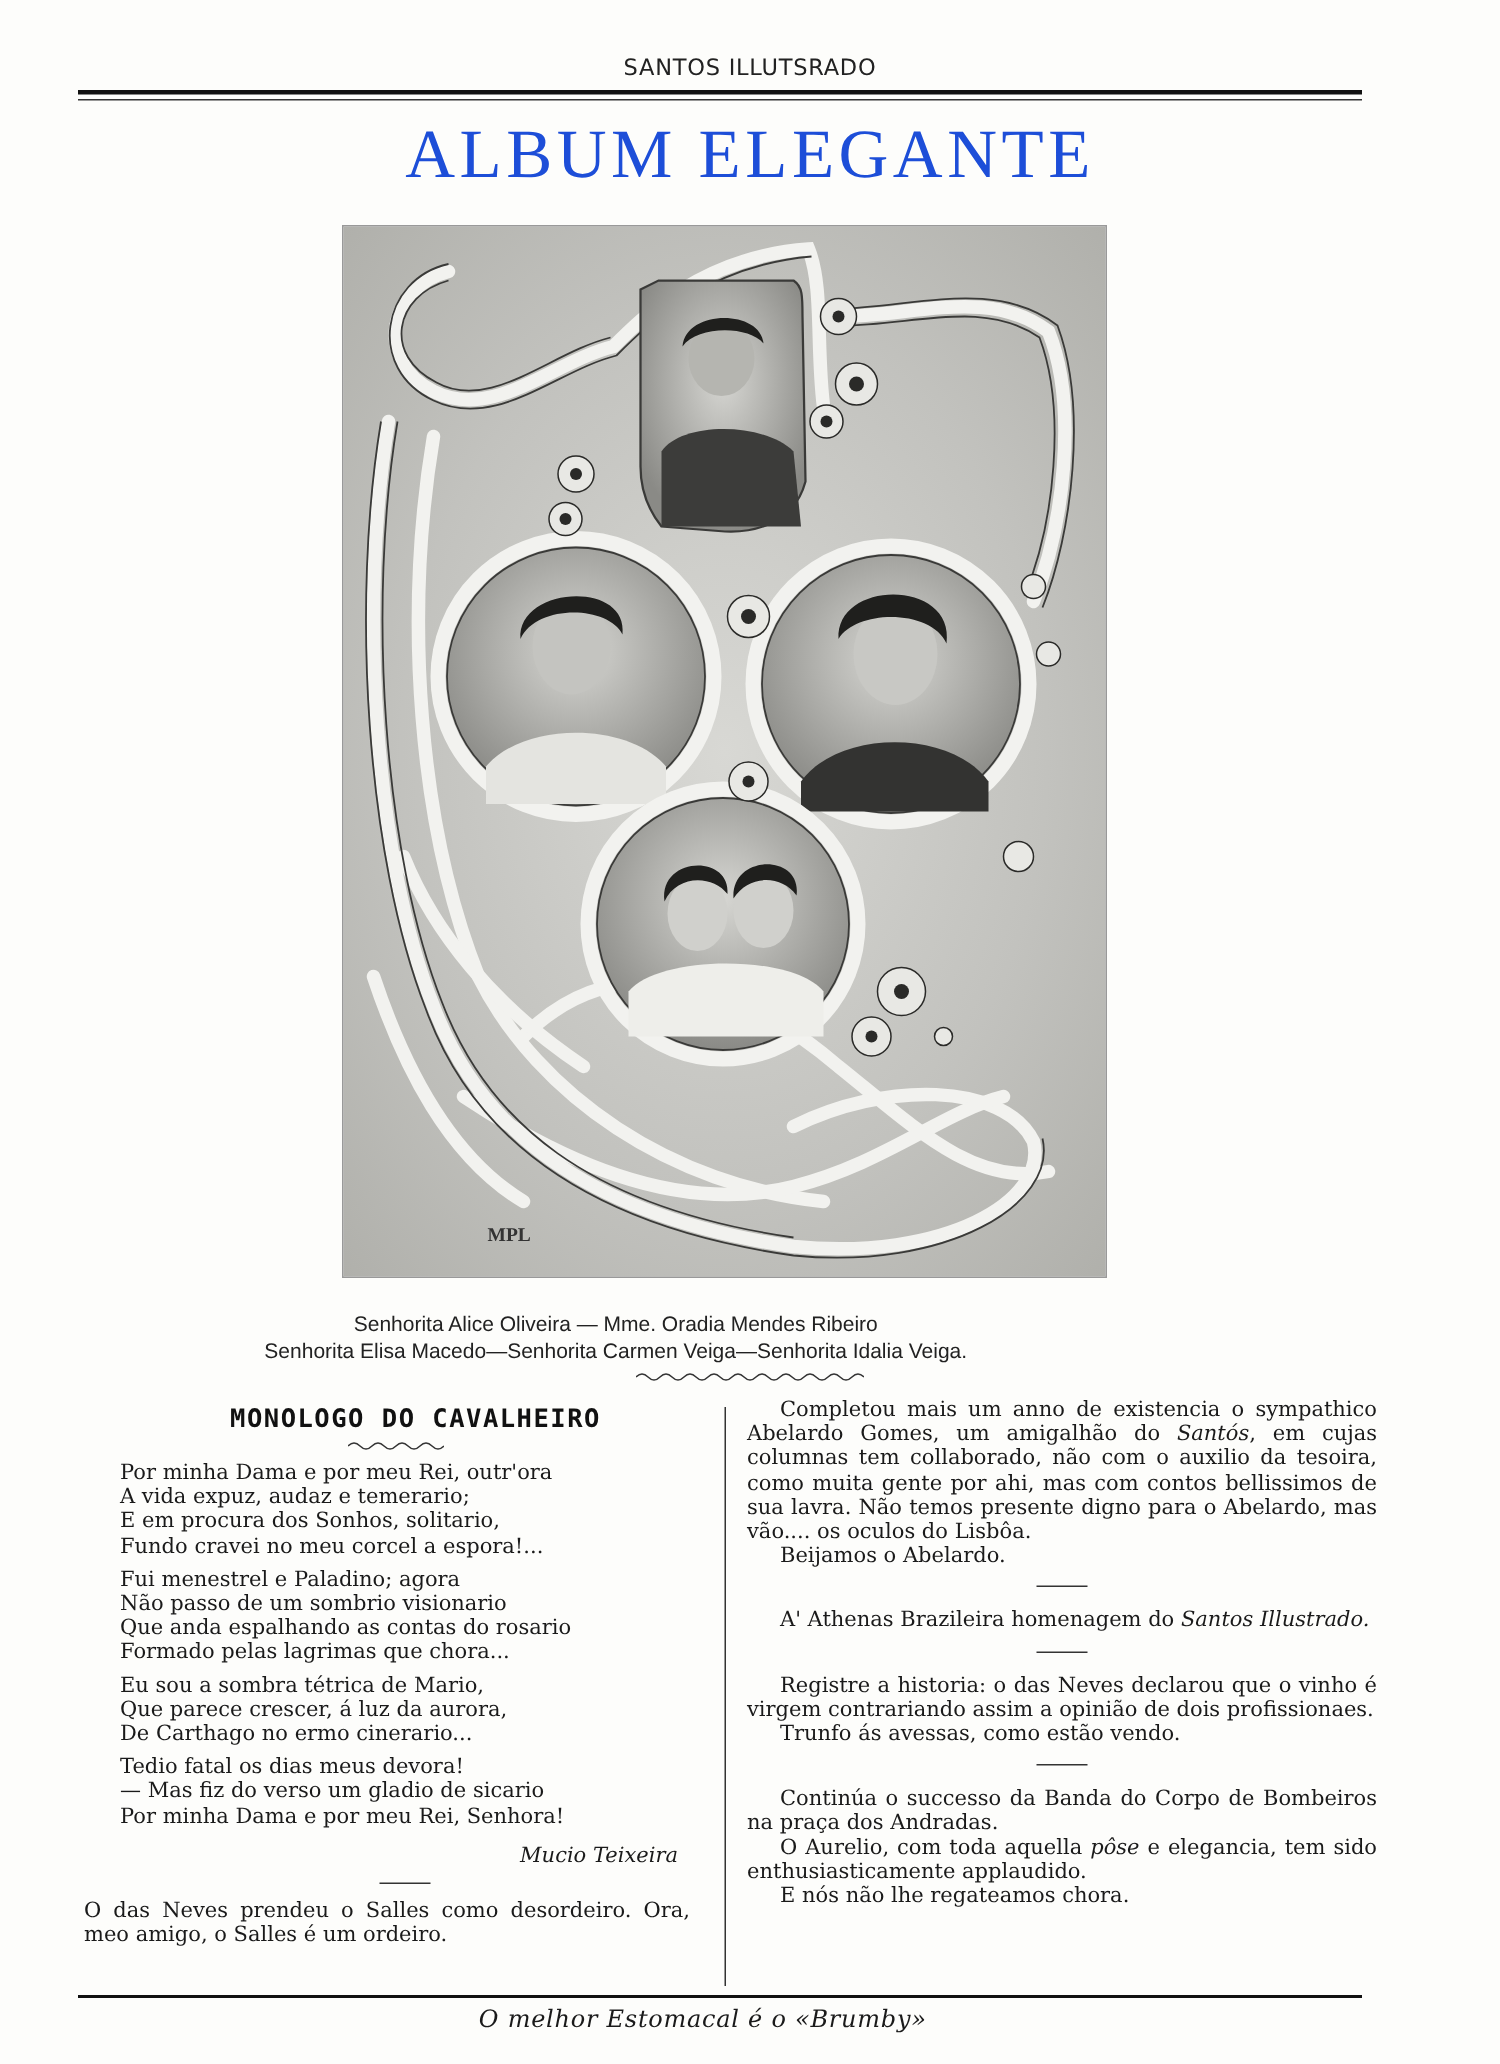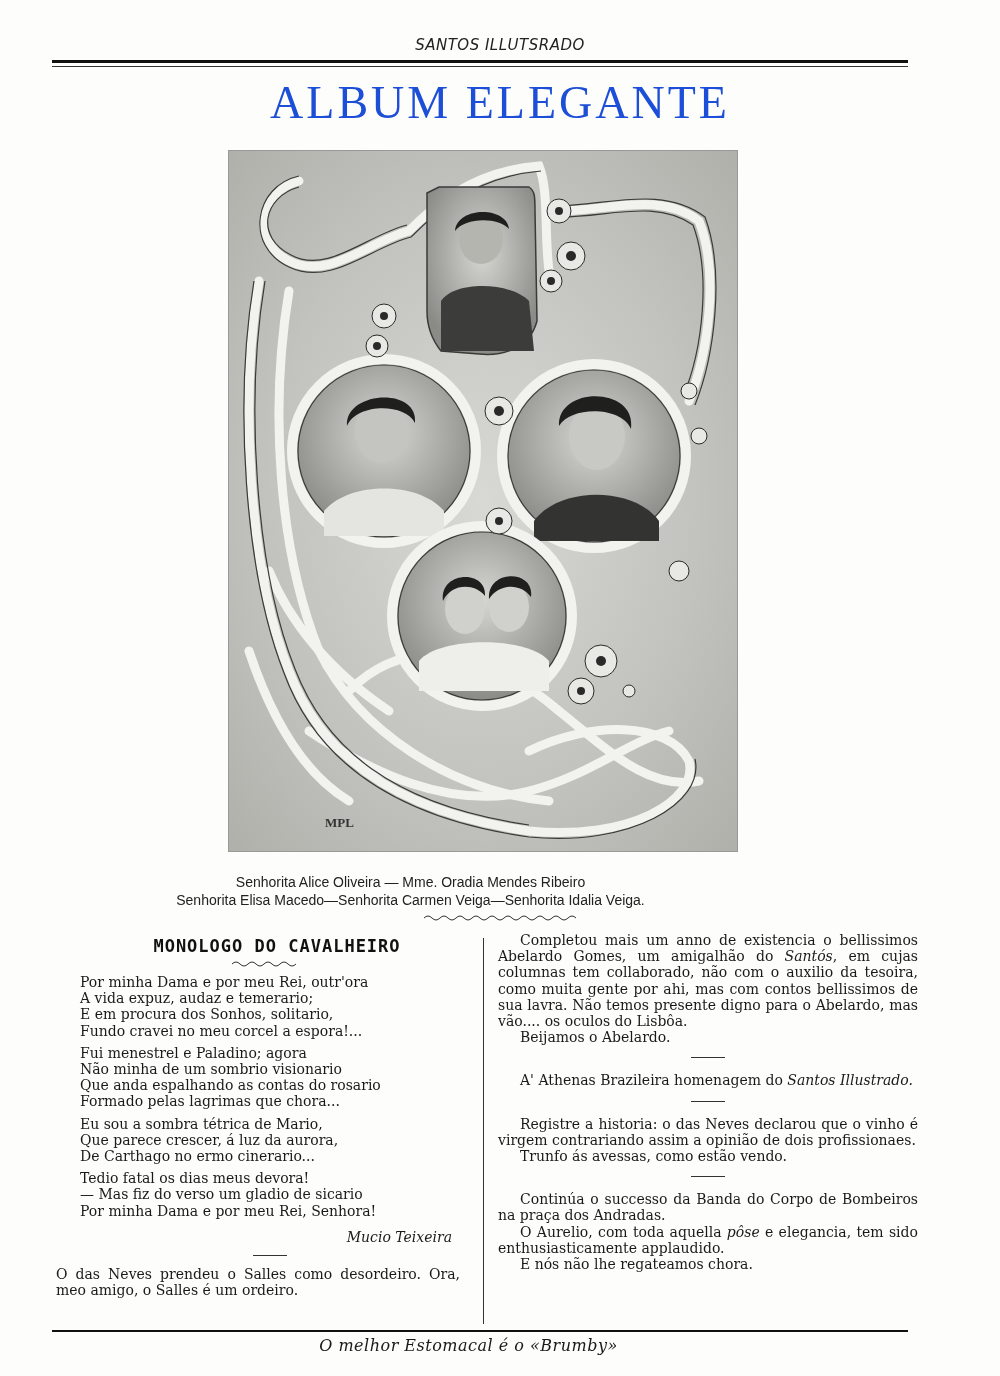--- a/index.html
+++ b/index.html
@@ -3,21 +3,21 @@
 <meta charset="utf-8">
 <style>
   html, body { margin:0; padding:0; }
   body {
     width:1000px; height:1376px; background:#fdfdfb; color:#1a1a1a;
     font-family:"DejaVu Serif", "Liberation Serif", serif;
     position:relative; overflow:hidden;
   }
   .header-title {
     position:absolute; top:36px; left:0; width:1000px; text-align:center;
-    font-family:"DejaVu Sans", sans-serif; font-size:15px; letter-spacing:0.5px; color:#222;font-style:italic;
+    font-family:"DejaVu Sans", sans-serif; font-size:15px; letter-spacing:0.5px; color:#222;
   }
   .rule-thick { position:absolute; left:52px; width:856px; height:3px; background:#111; }
   .rule-thin { position:absolute; left:52px; width:856px; height:1px; background:#333; }
   .album-title {
     position:absolute; top:76px; left:0; width:1000px; text-align:center;
     font-family:"Liberation Serif", serif; font-size:46px; letter-spacing:3px; color:#1d4ed8;
   }
   .photo-panel {
     position:absolute; left:228px; top:150px; width:508px; height:700px;
     background: radial-gradient(ellipse at 50% 50%, #d8d8d4 0%, #c2c2be 60%, #b0b0ab 100%);
@@ -161,21 +161,21 @@
     <path d="M0 4 q4 -4 8 0 t8 0 t8 0 t8 0 t8 0 t8 0 t8 0 t8 0" fill="none" stroke="#333" stroke-width="1"></path>
   </svg>
   <div class="stanza">
     <div class="line">Por minha Dama e por meu Rei, outr'ora</div>
     <div class="line">A vida expuz, audaz e temerario;</div>
     <div class="line">E em procura dos Sonhos, solitario,</div>
     <div class="line">Fundo cravei no meu corcel a espora!...</div>
   </div>
   <div class="stanza">
     <div class="line">Fui menestrel e Paladino; agora</div>
-    <div class="line">Não minha de um sombrio visionario</div>
+    <div class="line">Não passo de um sombrio visionario</div>
     <div class="line">Que anda espalhando as contas do rosario</div>
     <div class="line">Formado pelas lagrimas que chora...</div>
   </div>
   <div class="stanza">
     <div class="line">Eu sou a sombra tétrica de Mario,</div>
     <div class="line">Que parece crescer, á luz da aurora,</div>
     <div class="line">De Carthago no ermo cinerario...</div>
   </div>
   <div class="stanza">
     <div class="line">Tedio fatal os dias meus devora!</div>
@@ -183,21 +183,21 @@
     <div class="line">Por minha Dama e por meu Rei, Senhora!</div>
   </div>
   <div class="author">Mucio Teixeira</div>
   <div class="dash"></div>
   <div class="para" style="margin-left:-24px; width:404px;">O das Neves prendeu o Salles como desordeiro. Ora, meo amigo, o Salles é um ordeiro.</div>
 </div>
 
 <div class="col-sep"></div>
 
 <div class="col-right">
-  <div class="para indent"><span>Completou mais um anno de existencia o bellissimos Abelardo Gomes, um amigalhão do </span><span class="it">Santós</span><span>, em cujas columnas tem collaborado, não com o auxilio da tesoira, como muita gente por ahi, mas com contos bellissimos de sua lavra. Não temos presente digno para o Abelardo, mas vão.... os oculos do Lisbôa.</span></div>
+  <div class="para indent"><span>Completou mais um anno de existencia o sympathico Abelardo Gomes, um amigalhão do </span><span class="it">Santós</span><span>, em cujas columnas tem collaborado, não com o auxilio da tesoira, como muita gente por ahi, mas com contos bellissimos de sua lavra. Não temos presente digno para o Abelardo, mas vão.... os oculos do Lisbôa.</span></div>
   <div class="para indent">Beijamos o Abelardo.</div>
   <div class="dash" style="margin:12px auto 14px auto;"></div>
   <div class="para indent"><span>A' Athenas Brazileira homenagem do </span><span class="it">Santos Illustrado.</span></div>
   <div class="dash" style="margin:12px auto 14px auto;"></div>
   <div class="para indent">Registre a historia: o das Neves declarou que o vinho é virgem contrariando assim a opinião de dois profissionaes.</div>
   <div class="para indent">Trunfo ás avessas, como estão vendo.</div>
   <div class="dash" style="margin:12px auto 14px auto;"></div>
   <div class="para indent">Continúa o successo da Banda do Corpo de Bombeiros na praça dos Andradas.</div>
   <div class="para indent"><span>O Aurelio, com toda aquella </span><span class="it">pôse</span><span> e elegancia, tem sido enthusiasticamente applaudido.</span></div>
   <div class="para indent">E nós não lhe regateamos chora.</div>

